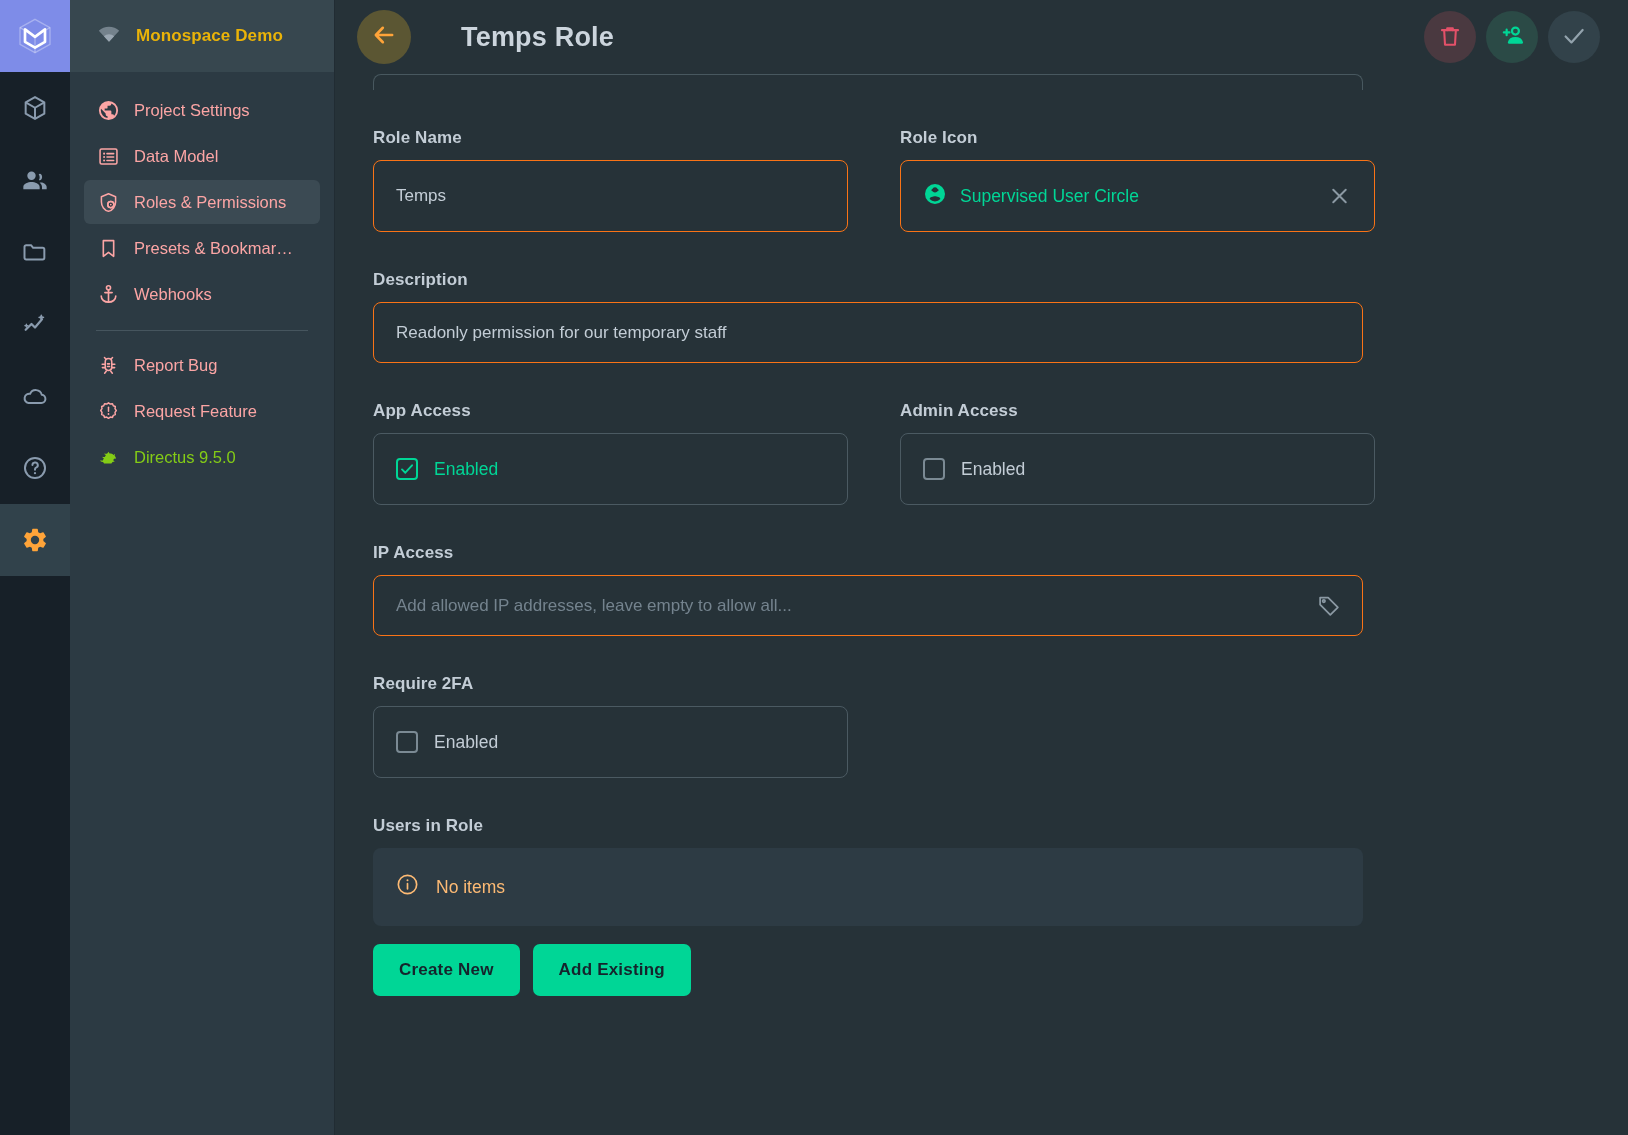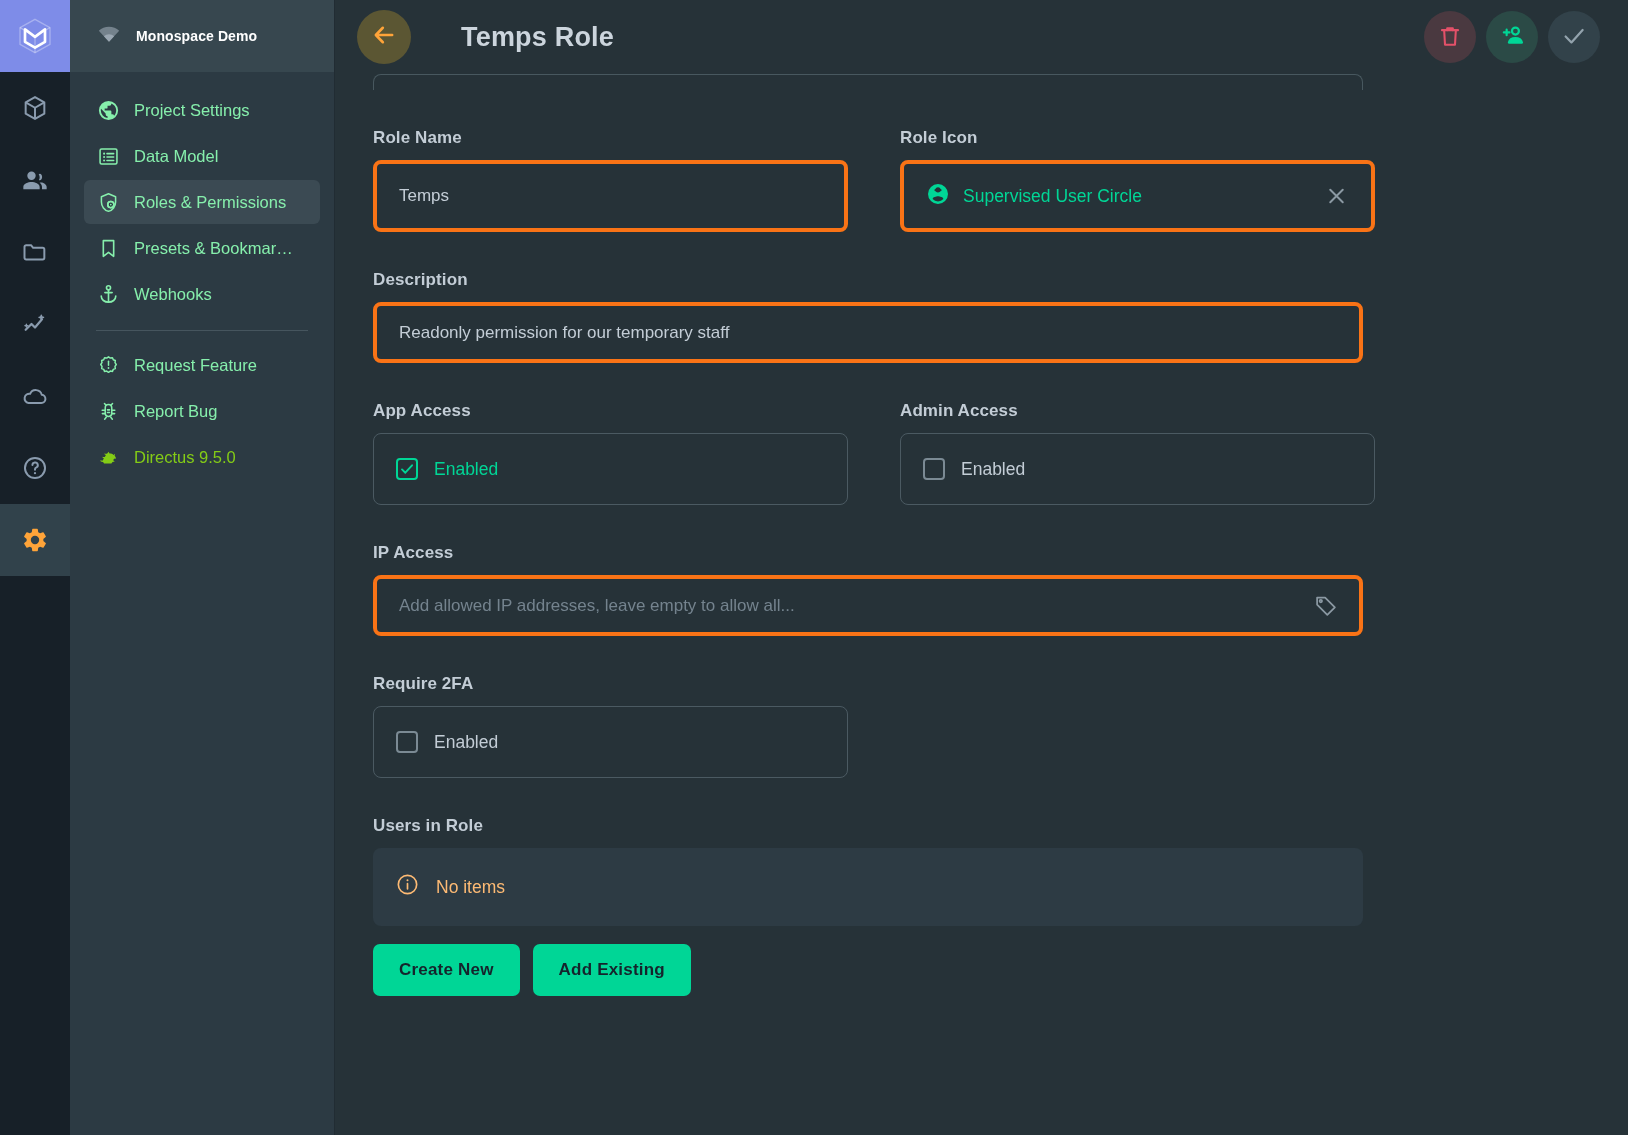--- a/index.html
+++ b/index.html
@@ -75,34 +75,34 @@
     height: 72px;
     flex: 0 0 72px;
     display: flex;
     align-items: center;
     gap: 14px;
     padding: 0 22px 0 26px;
     background: #37474f;
     cursor: pointer;
   }
   .sidebar-header .proj-name {
-    color: #ffffff;
-    font-size: 14px;
+    color: #eab308;
+    font-size: 17px;
     font-weight: 600;
     letter-spacing: .1px;
   }
   .sidebar-nav { padding: 16px 14px 0 14px; }
   .nav-item {
     display: flex;
     align-items: center;
     gap: 14px;
     height: 44px;
     padding: 0 12px;
     border-radius: 6px;
-    color: #86efac;
+    color: #fca5a5;
     font-size: 16.5px;
     cursor: pointer;
     margin-bottom: 2px;
   }
   .nav-item.active { background: #3b4a53; }
   .nav-item.muted { color: #84cc16; cursor: default; }
   .nav-icon {
     width: 24px; height: 24px;
     display: flex; align-items: center; justify-content: center;
     flex: 0 0 24px;
@@ -189,21 +189,21 @@
 
   .field-label {
     font-size: 17px;
     font-weight: 700;
     color: #c3cdd6;
     margin-bottom: 12px;
     letter-spacing: .1px;
   }
   .input-box {
     height: 72px;
-    border: 4px solid #f97316;
+    border: 1px solid #f97316;
     border-radius: 8px;
     background: #263238;
     display: flex;
     align-items: center;
     padding: 0 22px;
     color: #c3cdd6;
     font-size: 17px;
     cursor: text;
     position: relative;
   }
@@ -430,38 +430,38 @@
             <path d="M4.4 13.6c0 3.9 3.4 6.4 7.6 6.4s7.6-2.5 7.6-6.4"></path>
           </svg>
         </span>
         <span>Webhooks</span>
       </div>
 
       <div class="nav-divider"></div>
 
       <div class="nav-item">
         <span class="nav-icon">
+          <svg width="23" height="23" viewBox="0 0 24 24" fill="none" stroke="currentColor" stroke-width="1.6" stroke-linecap="round">
+            <path d="M8.6 8.2a3.4 3.4 0 0 1 6.8 0v5.6a3.4 3.4 0 0 1-6.8 0z"></path>
+            <path d="M8.6 10.6H5.4M8.6 14.2H5.6M15.4 10.6h3.2M15.4 14.2h3M9.4 5.4 7.8 3.6M14.6 5.4l1.6-1.8M9.6 18.1l-1.6 2M14.4 18.1l1.6 2"></path>
+            <path d="M10.9 10.3h2.2M10.9 13h2.2"></path>
+          </svg>
+        </span>
+        <span>Report Bug</span>
+      </div>
+
+      <div class="nav-item">
+        <span class="nav-icon">
           <svg width="23" height="23" viewBox="0 0 24 24" fill="none" stroke="currentColor" stroke-width="1.55" stroke-linejoin="round">
             <path d="M12 2.9l1.9 1.3 2.25-.35.85 2.12 2.12.85-.35 2.25L20.1 11l-1.33 1.93.35 2.25-2.12.85-.85 2.12-2.25-.35L12 19.1l-1.9-1.3-2.25.35-.85-2.12-2.12-.85.35-2.25L3.9 11l1.33-1.93-.35-2.25 2.12-.85.85-2.12 2.25.35z"></path>
             <path d="M12 7.6v4.1" stroke-linecap="round"></path>
             <circle cx="12" cy="14.6" r="0.95" fill="currentColor" stroke="none"></circle>
           </svg>
         </span>
         <span>Request Feature</span>
-      </div>
-
-      <div class="nav-item">
-        <span class="nav-icon">
-          <svg width="23" height="23" viewBox="0 0 24 24" fill="none" stroke="currentColor" stroke-width="1.6" stroke-linecap="round">
-            <path d="M8.6 8.2a3.4 3.4 0 0 1 6.8 0v5.6a3.4 3.4 0 0 1-6.8 0z"></path>
-            <path d="M8.6 10.6H5.4M8.6 14.2H5.6M15.4 10.6h3.2M15.4 14.2h3M9.4 5.4 7.8 3.6M14.6 5.4l1.6-1.8M9.6 18.1l-1.6 2M14.4 18.1l1.6 2"></path>
-            <path d="M10.9 10.3h2.2M10.9 13h2.2"></path>
-          </svg>
-        </span>
-        <span>Report Bug</span>
       </div>
 
       <div class="nav-item muted">
         <span class="nav-icon">
           <svg width="23" height="23" viewBox="0 0 24 24" fill="currentColor">
             <path d="M3.1 15.3c.9-.25 1.8-.2 2.6.1l1.5-2.3c-.9-.55-1.4-1.2-1.8-2 .85.35 1.75.45 2.7.25l1.25-1.95a4.6 4.6 0 0 1-2.1-1.55c1.15.45 2.3.45 3.45.05l1.3-1.95 1.1 1.9c1.55-.05 3.05.45 4.3 1.5l1.45-1.15-.45 1.9c.75.85 1.25 1.85 1.5 2.95l-2.1.15-.95 1.55 1.75 1.5-2.4.35-1.15 1.55H7.4l-1.1-1.4c-1.15-.15-2.25-.6-3.2-1.45Z"></path>
           </svg>
         </span>
         <span>Directus 9.5.0</span>
       </div>

